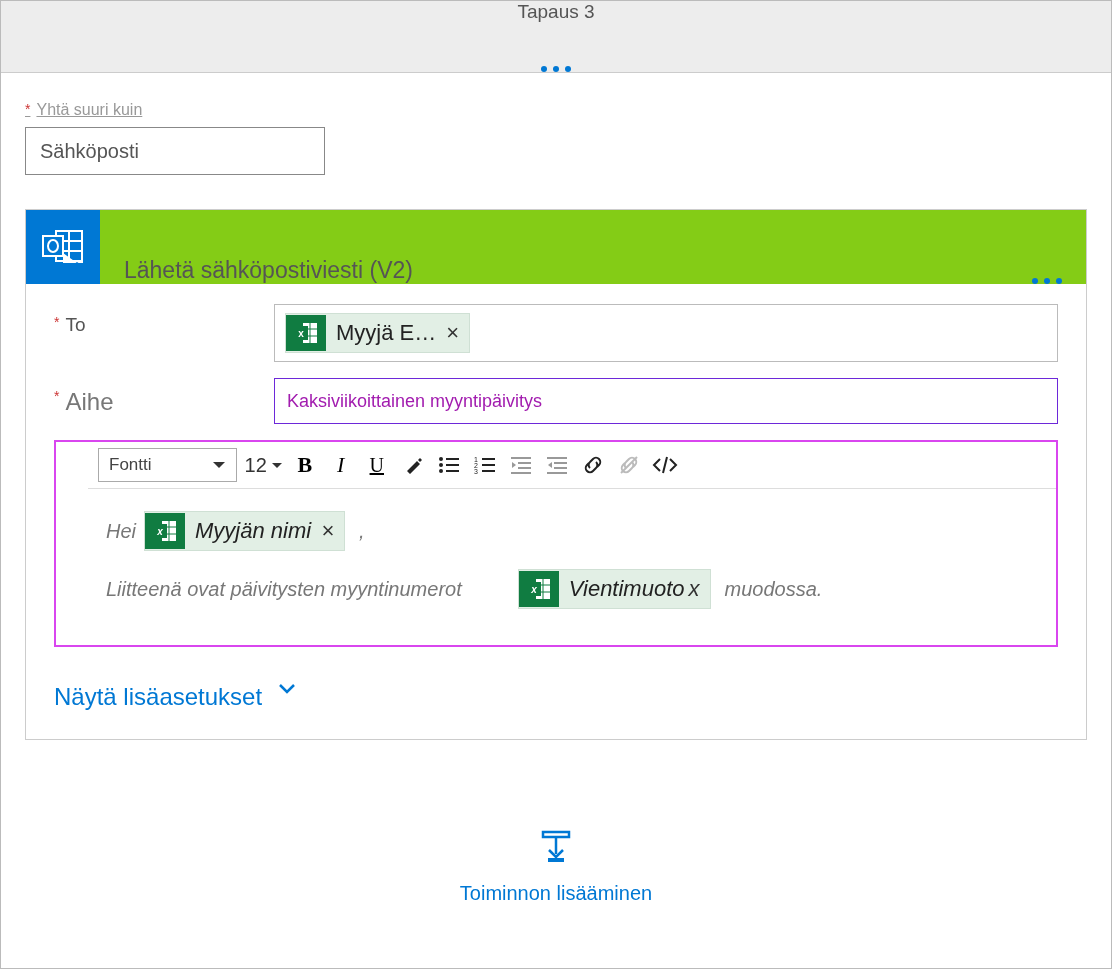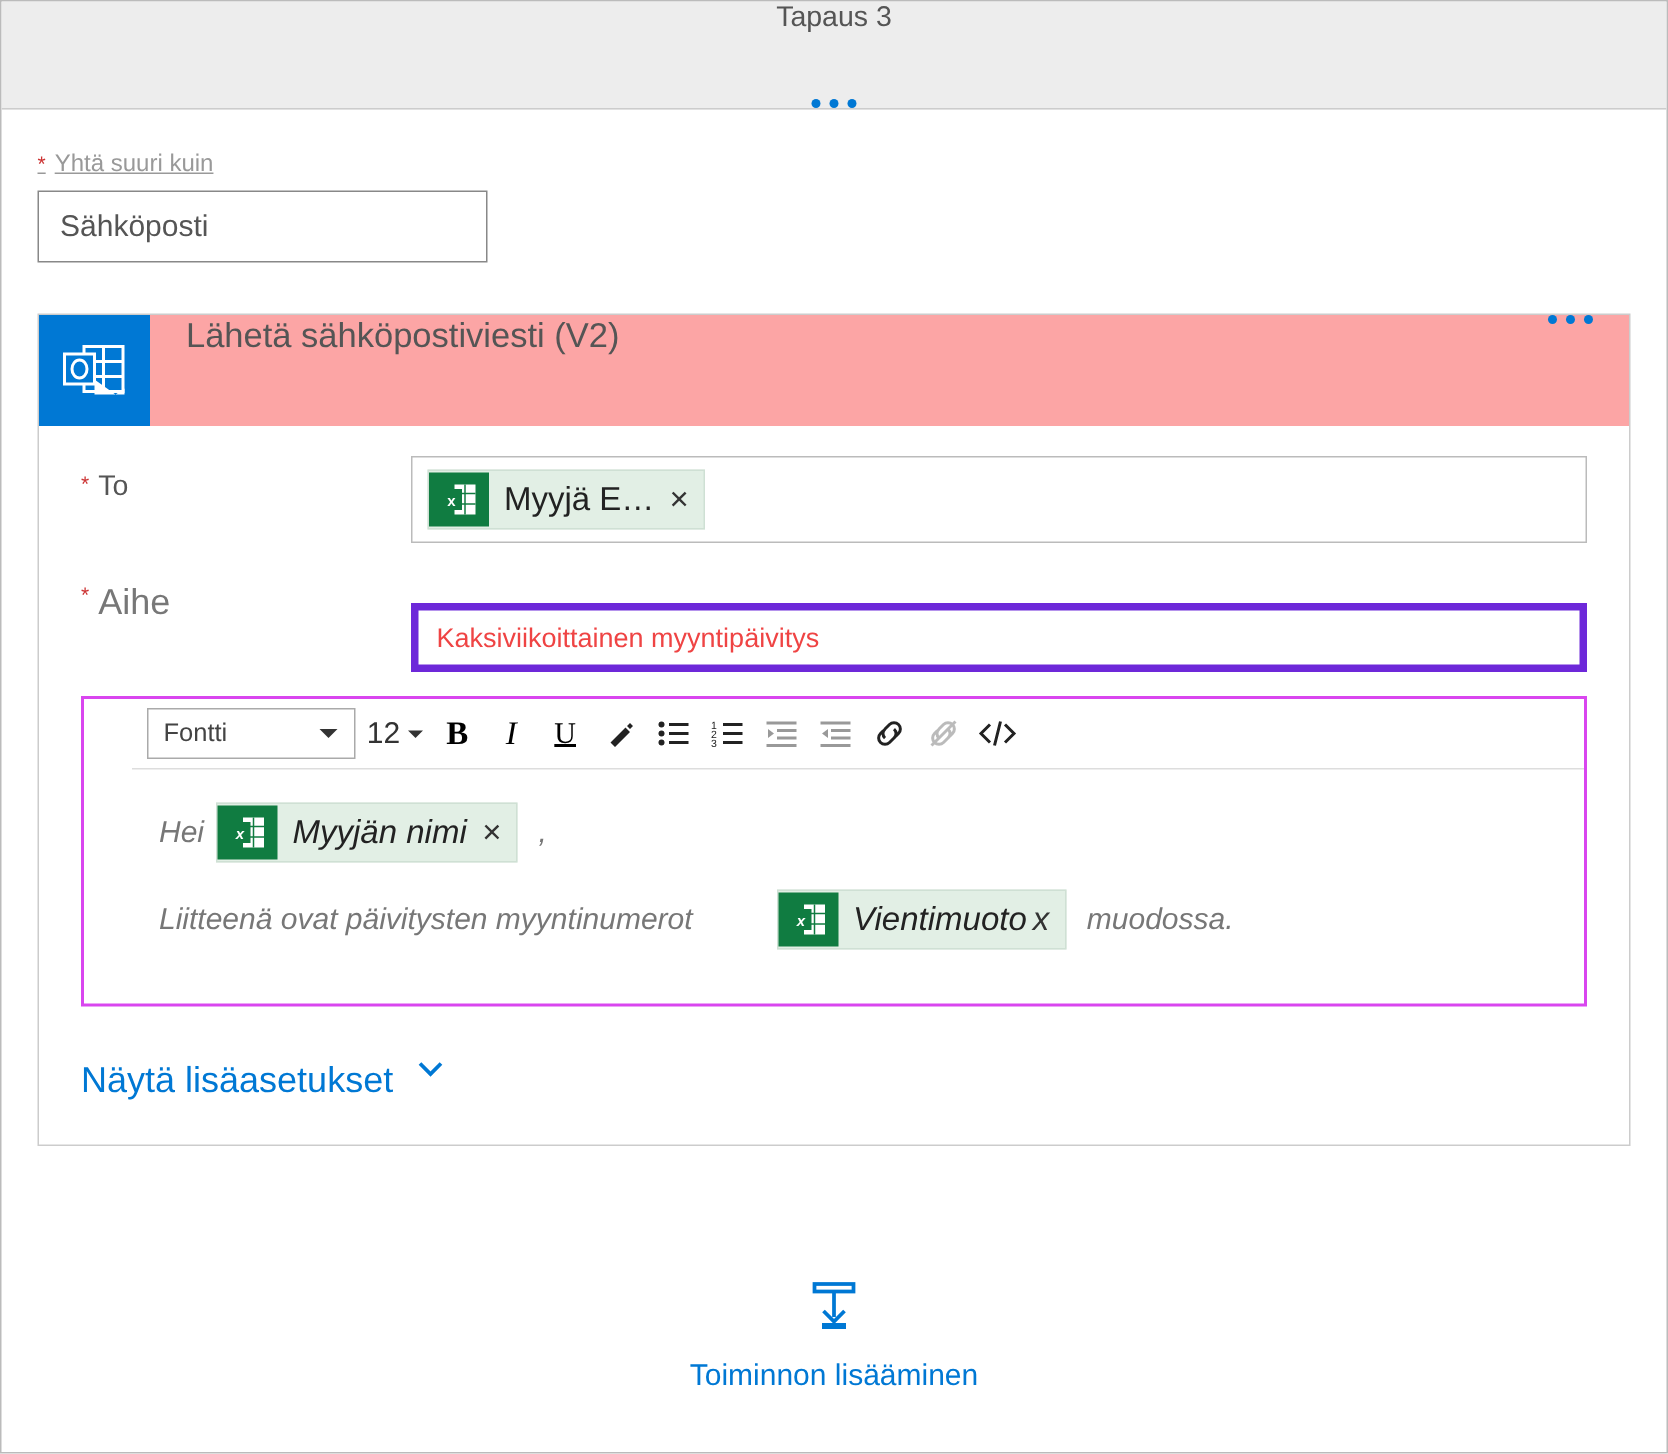--- a/index.html
+++ b/index.html
@@ -57,23 +57,23 @@
   padding: 0 14px;
   font-size: 20px;
   color: #555;
   background: #fff;
 }
 .action-card {
   margin-top: 34px;
   border: 1px solid #ccc;
 }
 .action-header {
-  background: #fca5a5;
-  display: flex;
-  align-items: flex-start;
+  background: #84cc16;
+  display: flex;
+  align-items: flex-end;
   height: 74px;
 }
 .outlook-icon {
   width: 74px;
   height: 74px;
   background: #0078d4;
   display: flex;
   align-items: center;
   justify-content: center;
 }
@@ -105,27 +105,26 @@
   border: 1px solid #bbb;
   min-height: 46px;
   padding: 6px 10px;
   display: flex;
   align-items: center;
   flex-wrap: wrap;
   font-size: 19px;
   color: #555;
 }
 .subject-input {
-  border: 5px solid #6d28d9;
+  border: 1px solid #6d28d9;
   height: 46px;
   width: 100%;
   padding: 0 12px;
   font-size: 18px;
-  color: #ef4444;
-  margin-top: 24px;
+  color: #a21caf;
 }
 .token {
   display: inline-flex;
   align-items: center;
   background: #e2efe5;
   border: 1px solid #cfe0d4;
   height: 40px;
   padding: 0 10px 0 0;
   margin: 2px 6px 2px 0;
 }

